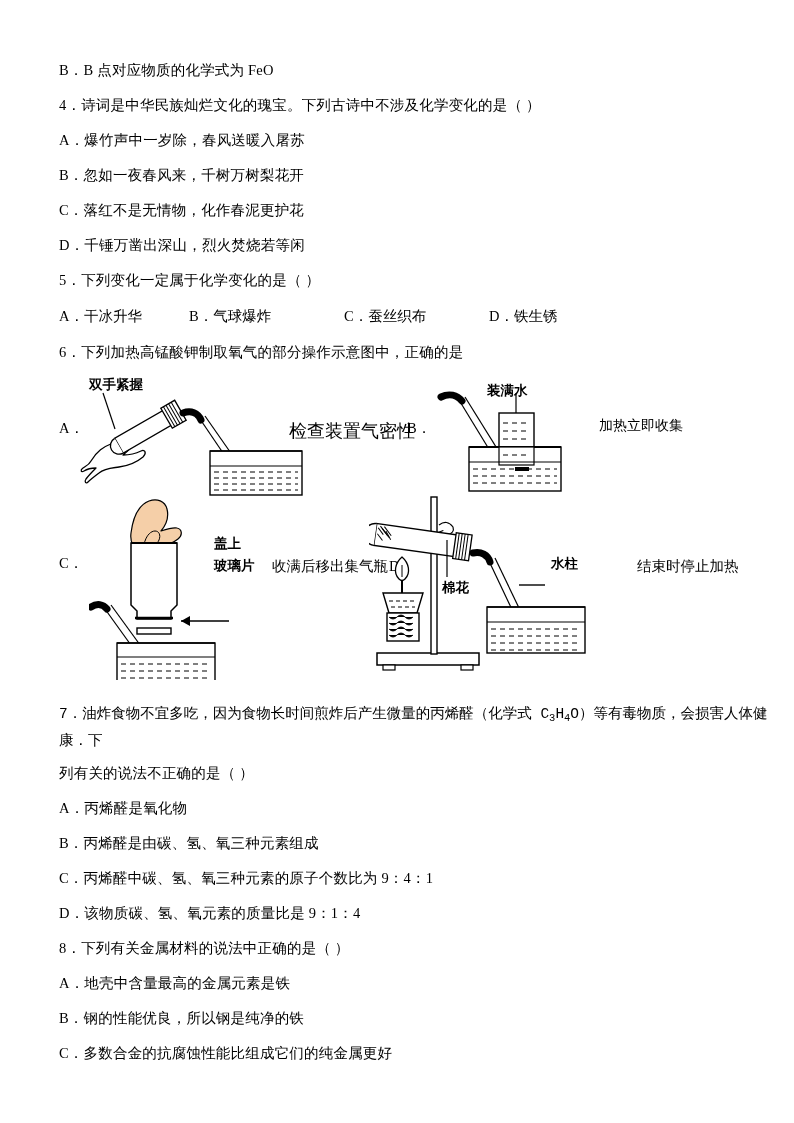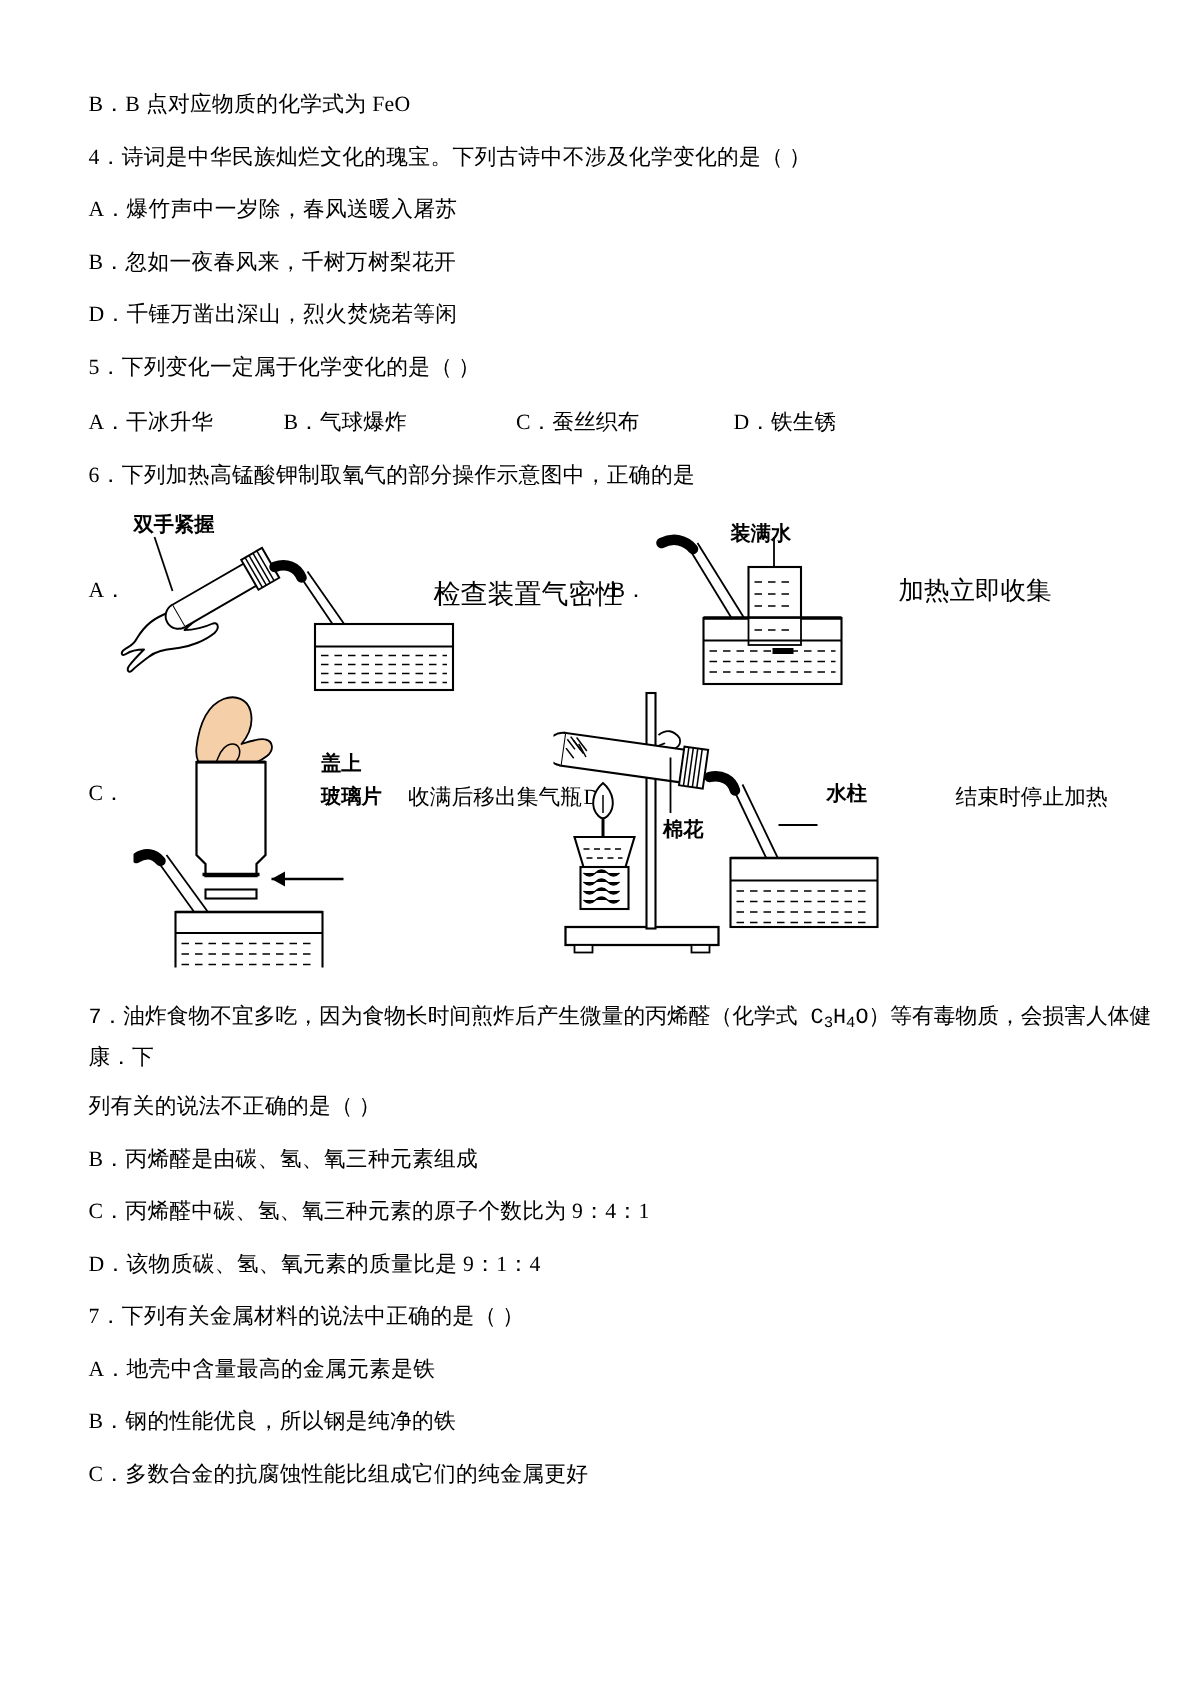--- a/index.html
+++ b/index.html
@@ -79,20 +79,21 @@
 <div class="page">
  <div class="content">
 
   <div class="line">B．B 点对应物质的化学式为 FeO</div>
 
 
 
   <div class="line">4．诗词是中华民族灿烂文化的瑰宝。下列古诗中不涉及化学变化的是（      ）</div>
   <div class="line">A．爆竹声中一岁除，春风送暖入屠苏</div>
   <div class="line">B．忽如一夜春风来，千树万树梨花开</div>
+  <div class="line">C．落红不是无情物，化作春泥更护花</div>
   <div class="line">D．千锤万凿出深山，烈火焚烧若等闲</div>
 
   <div class="line">5．下列变化一定属于化学变化的是（      ）</div>
   <div class="opt-row">
     <span class="optitem" style="width:130px">A．干冰升华</span><span class="optitem" style="width:155px">B．气球爆炸</span><span class="optitem" style="width:145px">C．蚕丝织布</span><span class="optitem">D．铁生锈</span>
   </div>
 
   <div class="line" style="margin-bottom:6px">6．下列加热高锰酸钾制取氧气的部分操作示意图中，正确的是</div>
 
   <div class="fig-area">
@@ -174,21 +175,21 @@
         <g stroke="#000" stroke-width="1" stroke-dasharray="5,4">
           <line x1="36" y1="80" x2="120" y2="80"></line>
           <line x1="36" y1="87" x2="120" y2="87"></line>
           <line x1="36" y1="94" x2="120" y2="94"></line>
         </g>
 
         <rect x="78" y="78" width="14" height="4" fill="#000"></rect>
       </svg>
     </div>
 
-    <div class="cn-label serif" style="left:540px;top:50px;font-size:17px;font-weight:400;">加热立即收集</div>
+    <div class="cn-label serif" style="left:540px;top:50px;font-size:14px;font-weight:400;">加热立即收集</div>
 
     <div class="fig-label" style="left:0px;top:187px;">C．</div>
     <div class="cn-label" style="left:155px;top:168px;">盖上</div>
     <div class="cn-label" style="left:155px;top:190px;">玻璃片</div>
     <div class="cn-label serif" style="left:213px;top:190px;font-size:14.5px;font-weight:400;">收满后移出集气瓶</div>
     <div class="fig-label" style="left:330px;top:190px;">D．</div>
 
     <div class="svgwrap" style="left:30px;top:128px;">
       <svg width="180" height="185" viewBox="0 0 180 185">
 
@@ -296,23 +297,24 @@
           <line x1="122" y1="158" x2="212" y2="158"></line>
           <line x1="122" y1="165" x2="212" y2="165"></line>
         </g>
       </svg>
     </div>
 
   </div>
 
   <div class="qline" style="margin-top:6px;font-family:Liberation Mono, monospace;"><span>7．油炸食物不宜多吃，因为食物长时间煎炸后产生微量的丙烯醛（化学式 C</span><sub>3</sub><span>H</span><sub>4</sub><span>O）等有毒物质，会损害人体健康．下</span></div>
   <div class="line">列有关的说法不正确的是（      ）</div>
+  <div class="line">A．丙烯醛是氧化物</div>
   <div class="line">B．丙烯醛是由碳、氢、氧三种元素组成</div>
   <div class="line">C．丙烯醛中碳、氢、氧三种元素的原子个数比为 9：4：1</div>
   <div class="line">D．该物质碳、氢、氧元素的质量比是 9：1：4</div>
 
-  <div class="line">7．下列有关金属材料的说法中正确的是（      ）</div>
+  <div class="line">8．下列有关金属材料的说法中正确的是（      ）</div>
   <div class="line">A．地壳中含量最高的金属元素是铁</div>
   <div class="line">B．钢的性能优良，所以钢是纯净的铁</div>
   <div class="line">C．多数合金的抗腐蚀性能比组成它们的纯金属更好</div>
 
  </div>
 </div>
 
 </body></html>

